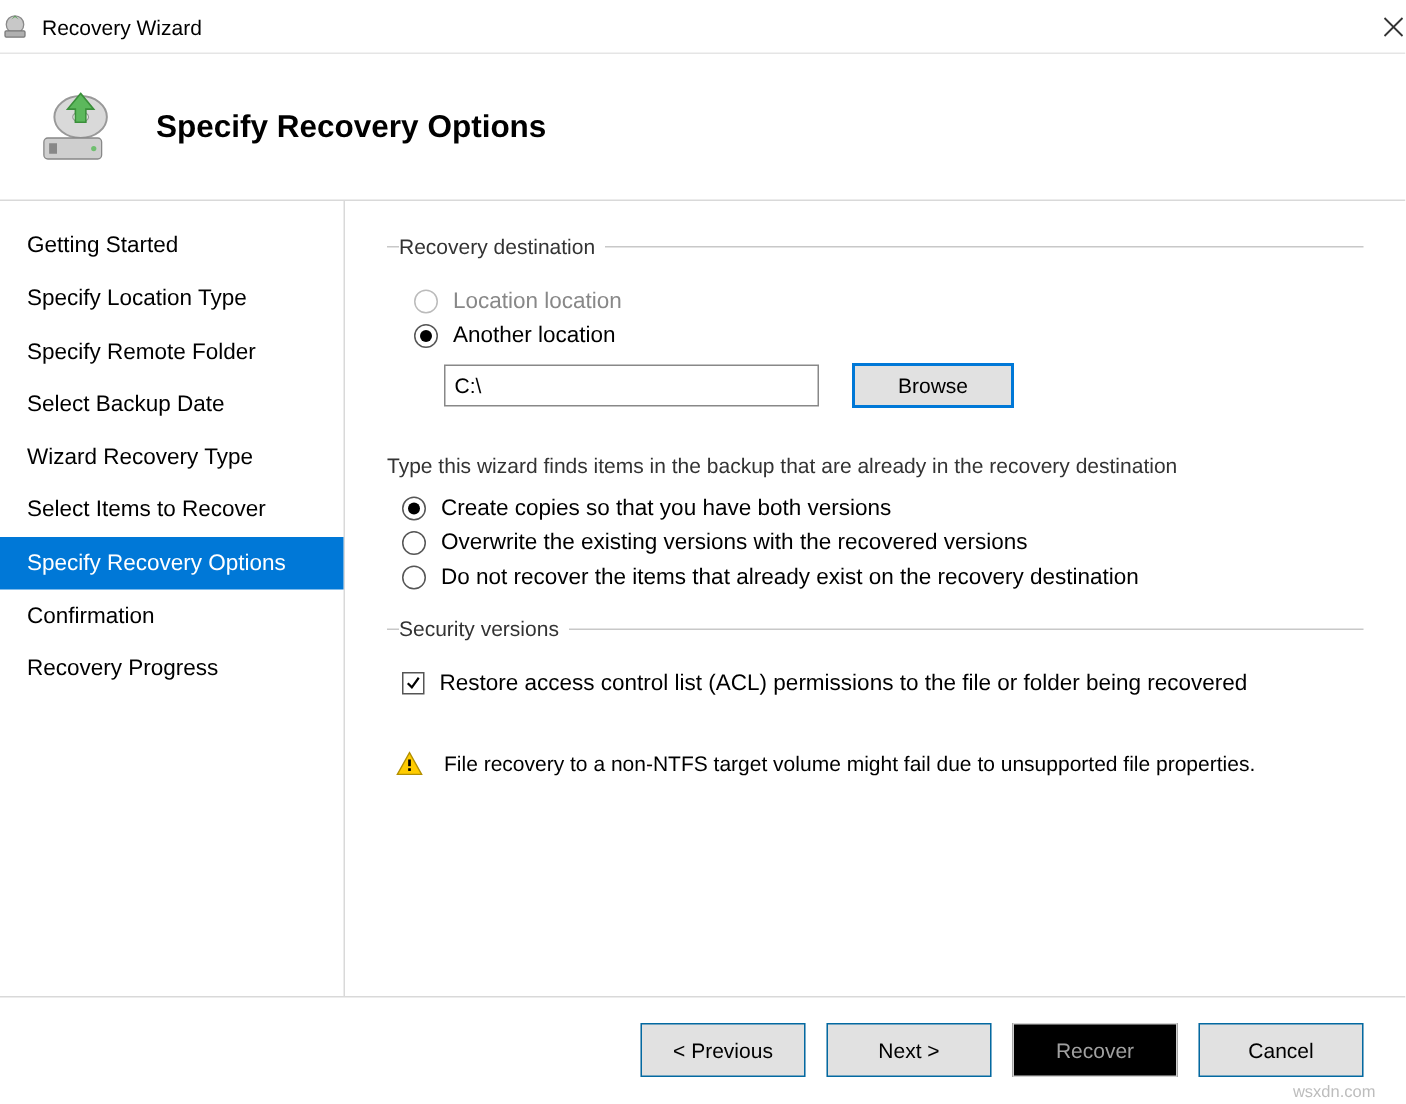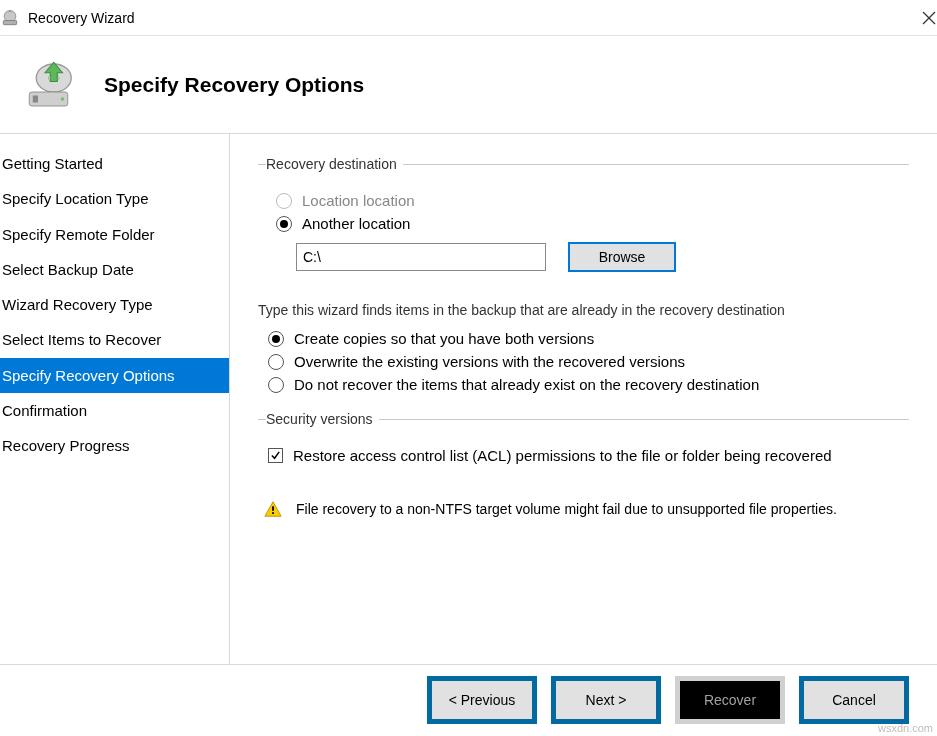--- a/index.html
+++ b/index.html
@@ -33,21 +33,21 @@
     }
     .header-icon { width: 56px; height: 56px; }
     .header-title { font-size: 21px; font-weight: 700; }
     .body { display: flex; height: 530px; }
     .sidebar {
       width: 230px;
       border-right: 1px solid #d9d9d9;
       padding-top: 12px;
     }
     .sidebar-item {
-      padding: 6px 2px;
+      padding: 6px 18px;
       font-size: 15px;
       cursor: pointer;
       line-height: 1.55;
     }
     .sidebar-item.active {
       background: #0078d7;
       color: #fff;
     }
     .content {
       flex: 1;
@@ -118,35 +118,35 @@
     .footer {
       height: 70px;
       display: flex;
       justify-content: flex-end;
       align-items: center;
       gap: 14px;
       padding-right: 28px;
       border-top: 1px solid #d9d9d9;
     }
     .footer button {
-      width: 110px; height: 48px;
+      width: 110px; height: 36px;
       background: #e1e1e1;
-      border: 5px solid #0369a1;
+      border: 1px solid #0369a1;
       font-family: inherit; font-size: 14px;
       cursor: pointer;
     }
     .footer button.disabled {
       color: #a0a0a0;
       border-color: #d0d0d0;
       background: #000000;
       cursor: default;
     }
     .watermark {
       position: absolute;
-      bottom: 2px; right: 4px;
+      bottom: 2px; right: 20px;
       font-size: 11px; color: #bdbdbd; margin-left: 22px;
     }
   </style>
 </head>
 <body>
 
 <div class="titlebar">
   <div class="titlebar-left">
     <svg class="title-icon" viewBox="0 0 24 24">
       <circle cx="12" cy="10" r="7" fill="#c8c8c8" stroke="#888"></circle>

